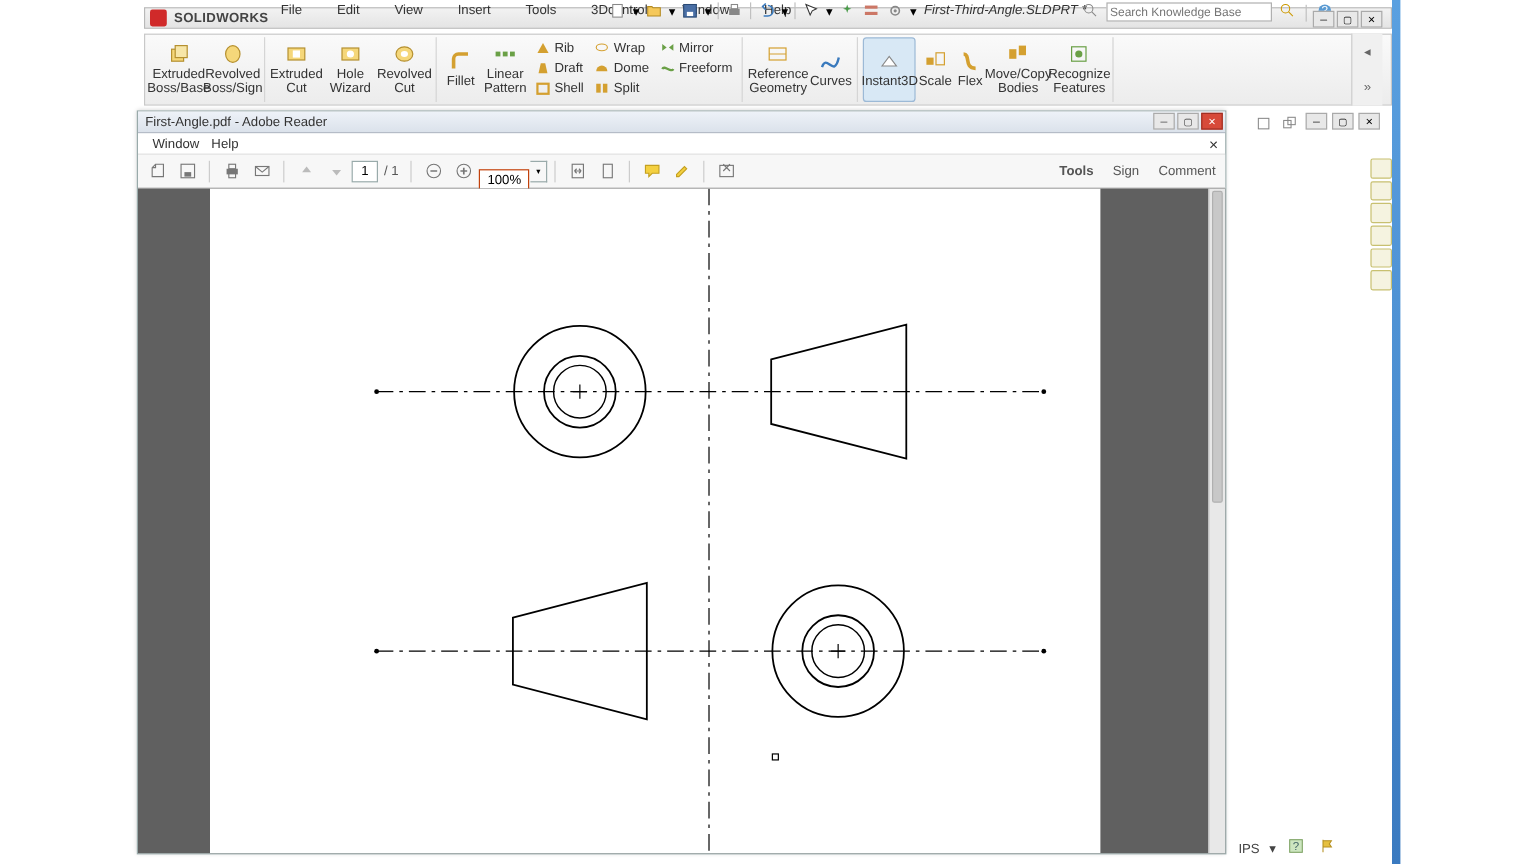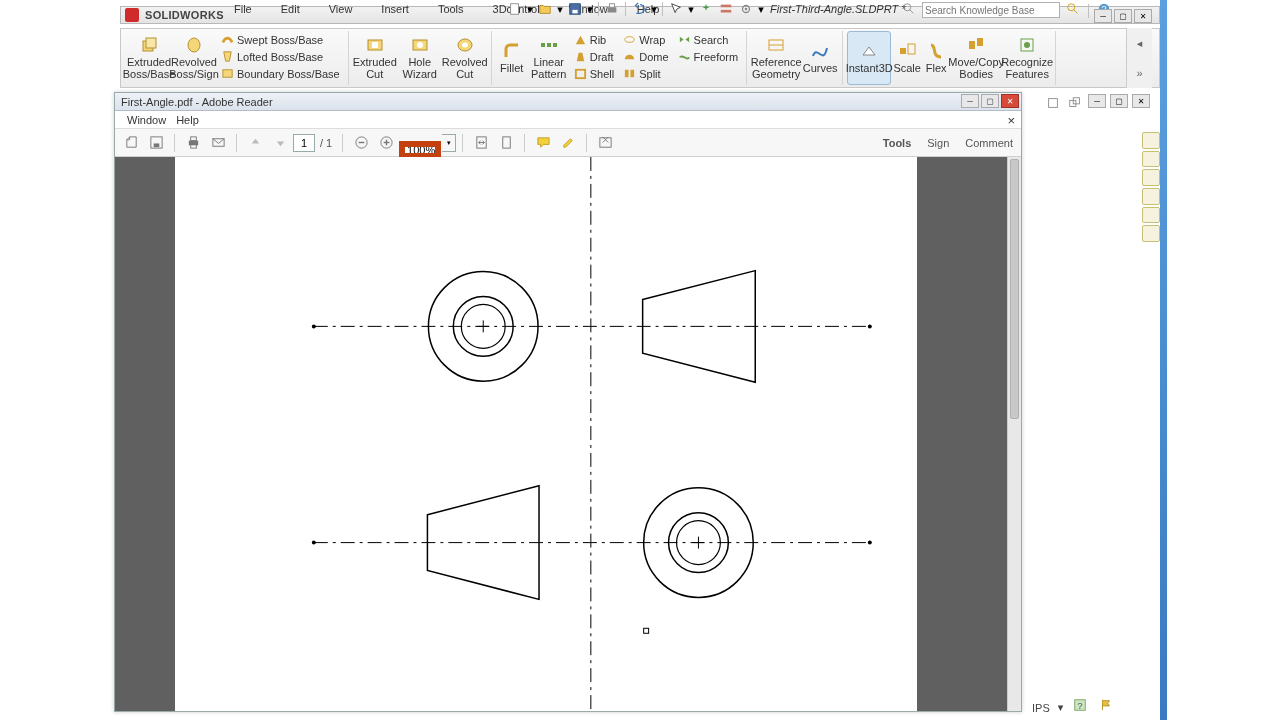--- a/index.html
+++ b/index.html
@@ -46,21 +46,21 @@
 .pdf-title .wbtns { position: absolute; right: 2px; top: 1px; display: flex; gap: 2px; }
 .pdf-title .wbtns .winbtn.close { background: #d74a3a; color: #fff; border-color: #a03024; }
 .pdf-menu { height: 18px; display: flex; align-items: center; gap: 10px; padding-left: 12px; border-bottom: 1px solid #ddd; position: relative; }
 .pdf-menu span { color: #333; }
 .pdf-menu .closex { position: absolute; right: 6px; top: 2px; font-size: 13px; color: #333; }
 .pdf-toolbar { height: 28px; border-bottom: 1px solid #d0d0d0; display: flex; align-items: center; padding: 0 4px; gap: 1px; position: relative; background: #f7f7f7; }
 .tbtn { width: 24px; height: 22px; display: flex; align-items: center; justify-content: center; border: 1px solid transparent; border-radius: 2px; }
 .tbtn svg { width: 15px; height: 15px; }
 .tsep { width: 1px; height: 18px; background: #ccc; margin: 0 5px; }
 .pginput { width: 22px; height: 18px; border: 1px solid #9aa; text-align: center; font-size: 11px; }
-.zoombox { width: 42px; height: 18px; border: 6px solid #c2410c; text-align: right; font-size: 11px; margin-top: 14px; }
+.zoombox { width: 42px; height: 18px; border: 1px solid #c2410c; text-align: center; font-size: 11px; margin-top: 14px; }
 .zoomdrop { width: 14px; height: 18px; border: 1px solid #9aa; border-left: none; display: flex; align-items: center; justify-content: center; font-size: 7px; }
 .pdf-right { position: absolute; right: 8px; display: flex; gap: 16px; font-size: 12px; color: #555; }
 .pdf-right span { font-weight: 500; }
 .pdf-right span:first-child { font-weight: 600; }
 
 .pdf-body { position: absolute; top: 64px; left: 0; right: 0; bottom: 0; background: #606060; overflow: hidden; }
 .pdf-page { position: absolute; left: 60px; right: 104px; top: 0; bottom: 0; background: #fff; }
 .pdf-scroll { position: absolute; right: 0; top: 0; bottom: 0; width: 14px; background: #e8e8e8; border-left: 1px solid #ccc; }
 .scroll-thumb { position: absolute; left: 2px; right: 2px; top: 2px; height: 260px; background: #c8c8c8; border: 1px solid #b0b0b0; border-radius: 2px; }
 
@@ -200,40 +200,20 @@
           <rect x="7" y="3" width="10" height="10" fill="#f7e6a8" stroke="#b59030"></rect>
         </svg>
         <span>Extruded Boss/Base</span>
       </div>
     <div class="rbigbtn">
         <svg viewBox="0 0 20 20">
           <ellipse cx="10" cy="10" rx="6" ry="7" fill="#f5d77a" stroke="#b59030"></ellipse>
         </svg>
         <span>Revolved Boss/Sign</span>
       </div>
-    <div class="rsmall">
-      <div class="rsmallbtn">
-          <svg viewBox="0 0 14 14">
-            <path d="M2 10c3-6 7-6 10 0" fill="none" stroke="#d4a030" stroke-width="3"></path>
-          </svg>
-          <span>Swept Boss/Base</span>
-        </div>
-      <div class="rsmallbtn">
-          <svg viewBox="0 0 14 14">
-            <path d="M3 2h8l-2 10H5z" fill="#f5d77a" stroke="#b59030"></path>
-          </svg>
-          <span>Lofted Boss/Base</span>
-        </div>
-      <div class="rsmallbtn">
-          <svg viewBox="0 0 14 14">
-            <rect x="2" y="3" width="10" height="8" fill="#f5d77a" stroke="#b59030"></rect>
-          </svg>
-          <span>Boundary Boss/Base</span>
-        </div>
-    </div>
   </div>
   <div class="rgroup">
     <div class="rbigbtn">
         <svg viewBox="0 0 20 20">
           <rect x="3" y="5" width="14" height="10" fill="#f5d77a" stroke="#b59030"></rect>
           <rect x="7" y="7" width="6" height="6" fill="#fff"></rect>
         </svg>
         <span>Extruded Cut</span>
       </div>
     <div class="rbigbtn">
@@ -305,21 +285,21 @@
             <rect x="8" y="3" width="4" height="8" fill="#d4a030"></rect>
           </svg>
           <span>Split</span>
         </div>
     </div>
     <div class="rsmall">
       <div class="rsmallbtn">
           <svg viewBox="0 0 14 14">
             <path d="M7 2v10M2 4l4 3-4 3zM12 4L8 7l4 3z" fill="#6aa046"></path>
           </svg>
-          <span>Search</span>
+          <span>Mirror</span>
         </div>
       <div class="rsmallbtn">
           <svg viewBox="0 0 14 14">
             <path d="M2 8c2-4 8 4 10 0" fill="none" stroke="#6aa046" stroke-width="2"></path>
           </svg>
           <span>Freeform</span>
         </div>
       <div class="rsmallbtn" style="visibility:hidden">.</div>
     </div>
   </div>

